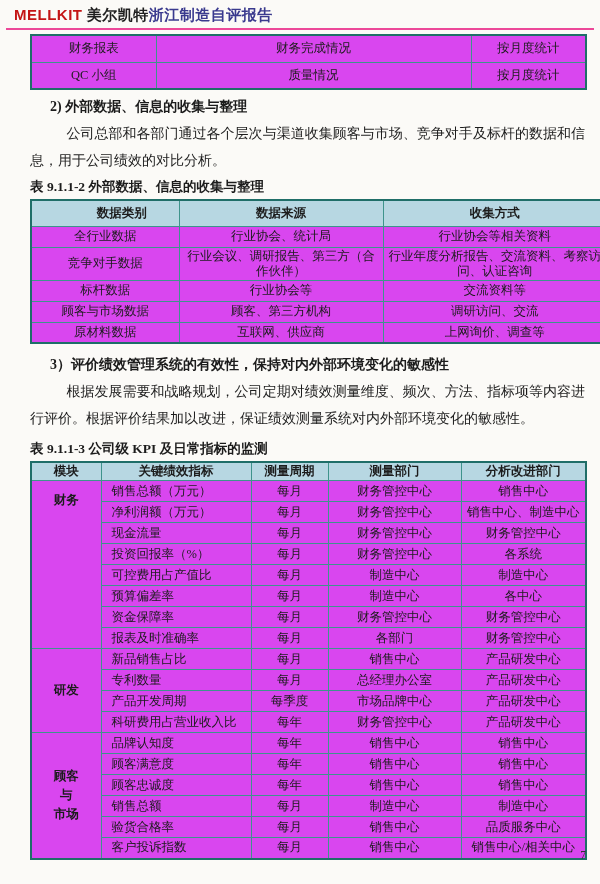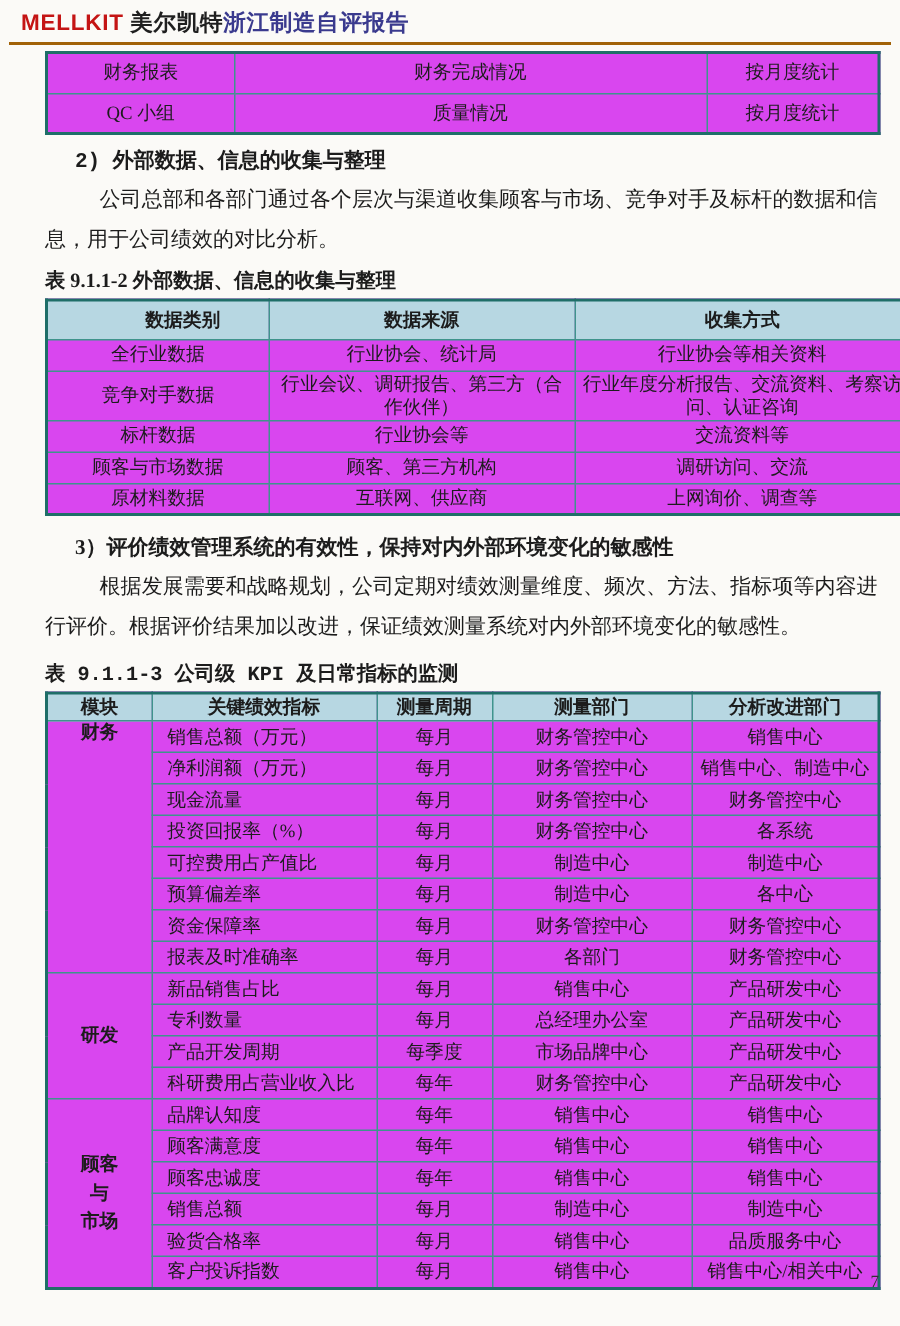--- a/index.html
+++ b/index.html
@@ -7,21 +7,21 @@
   body {
     position: relative;
     background: #fbfaf7;
     font-family: "Liberation Serif", "DejaVu Serif", serif;
     color: #1c1c1c;
     overflow: hidden;
   }
   
   .page-header {
     padding: 6px 8px 3px 8px;
-    border-bottom: 2px solid #a16207;
+    border-bottom: 2px solid #ec4899;
     margin: 0 6px;
     font-size: 15px;
     font-weight: bold;
     letter-spacing: 0.5px;
   }
   .brand { color: var(--brand-red, #c41414); font-family: "Liberation Sans", sans-serif; }
   .brand-cn { color: var(--brand-dark, #1f1f1f); }
   .title-rest { color: var(--title-blue, #3a3a8e); }
 
   
@@ -44,42 +44,42 @@
   .top-table td { height: 27px; }
 
   .ext-table th { height: 26px; }
   .ext-table td { height: 21px; }
 
   .kpi-table { margin-top: 2px; }
   .kpi-table th { height: 16px; }
   .kpi-table td { height: 21px; }
   .kpi-table td.col-kpi { text-align: left; padding-left: 10px; }
   .kpi-table td.col-module { font-weight: bold; }
-  .kpi-table td.module-top { vertical-align: top; padding-top: 0; }
+  .kpi-table td.module-top { vertical-align: top; padding-top: 12px; }
   .kpi-table td.module-middle { vertical-align: middle; line-height: 19px; }
 
   
   .section-heading {
     font-weight: bold;
     font-size: 14px;
     margin: 9px 0 4px 20px;
   }
   .para {
     font-size: 14px;
     line-height: 27px;
     text-align: justify;
     text-indent: 2.6em;
   }
   .table-caption {
     text-align: left;
     font-weight: bold;
     font-size: 13.5px;
     margin: 4px 0 3px 0;
   }
-  .mt8 { margin-top: 8px; font-family: Liberation Mono, monospace; }
+  .mt8 { margin-top: 8px; }
   .mt12 { margin-top: 12px; }
 
   .page-number {
     position: absolute;
     right: 14px;
     top: 849px;
     font-size: 11.5px;
     color: #333;
   }
 </style>

